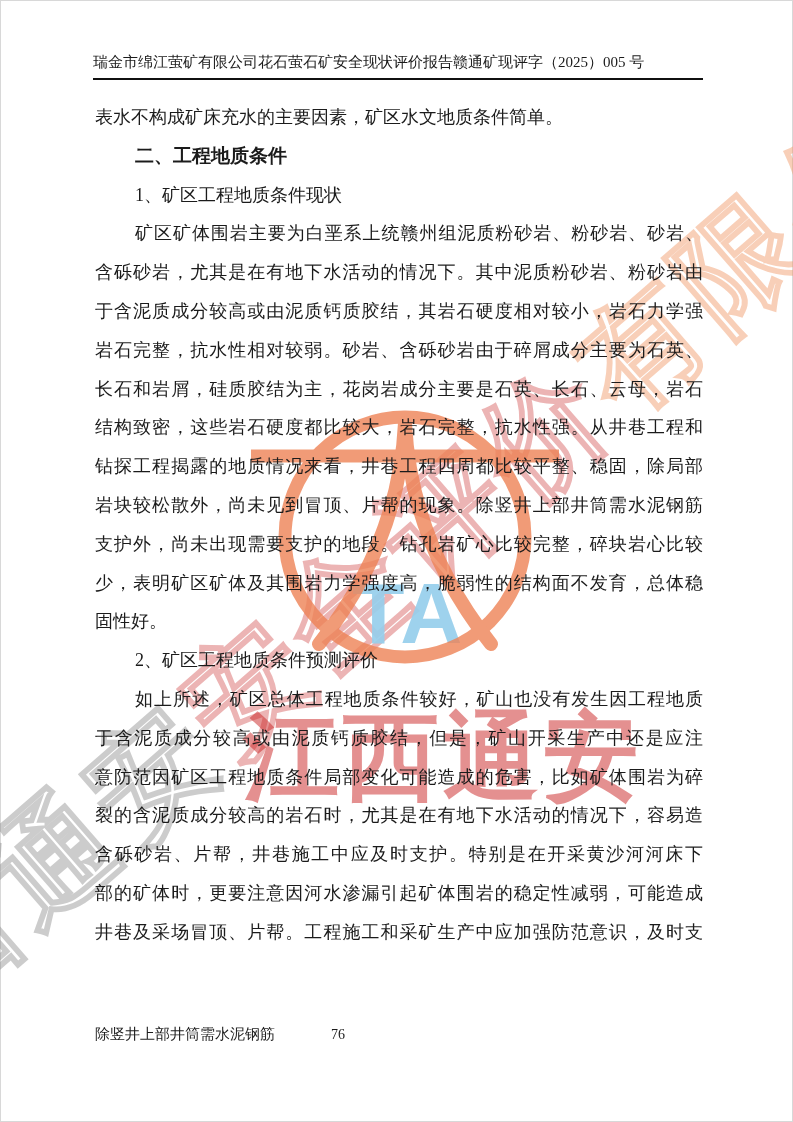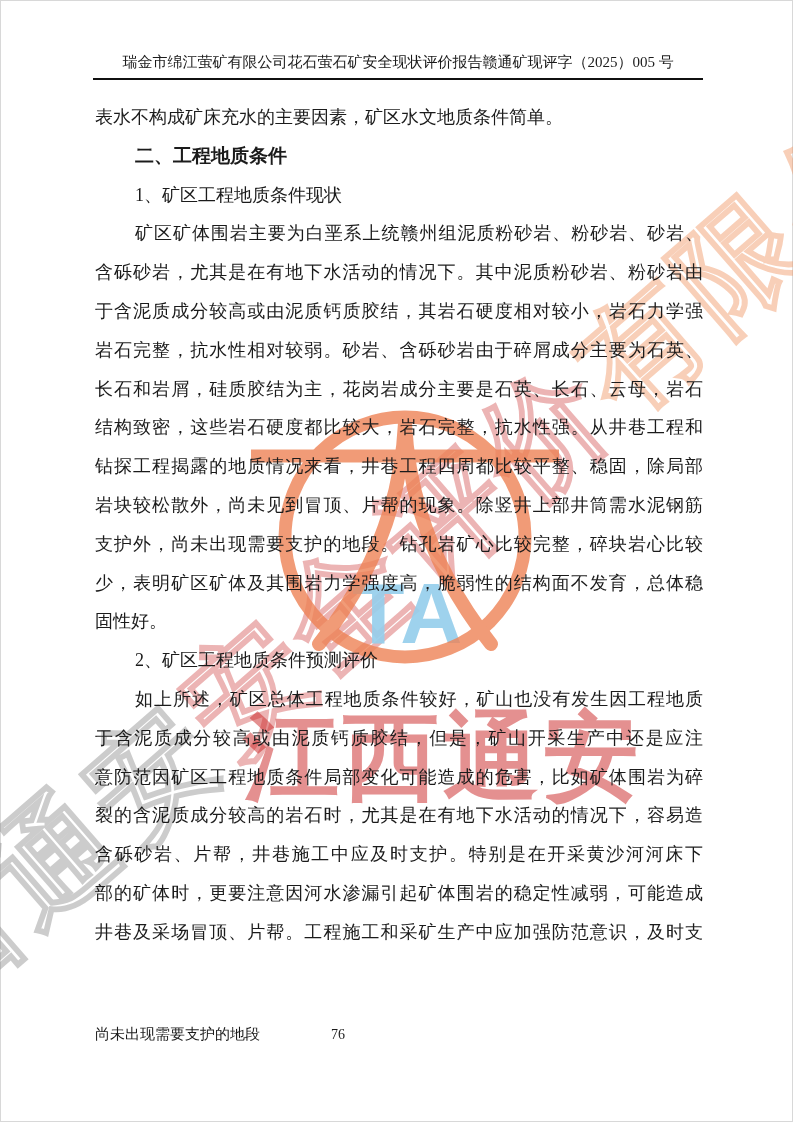--- a/index.html
+++ b/index.html
@@ -36,21 +36,21 @@
   .wm-red{
     position:absolute;left:243px;top:694px;
     font-family:"Liberation Sans","DejaVu Sans",sans-serif;
     font-weight:bold;font-size:96px;letter-spacing:4px;
     color:rgba(201,34,34,0.50);
     white-space:nowrap;
   }
   
   .header{
     position:absolute;left:93px;top:50px;width:610px;z-index:2;
-    display:flex;justify-content:center;align-items:flex-end;
+    display:flex;justify-content:flex-start;align-items:flex-end;
     font-size:15px;line-height:24px;
     border-bottom:2px solid #101010;padding-bottom:4px;
   }
   
   .body-text{position:absolute;left:95px;top:98px;width:608px;z-index:2;font-size:18px;}
   .ln{height:38.8px;line-height:38.8px;white-space:normal;}
   .ln.j{text-align:justify;text-align-last:justify;}
   .ln.i2{text-indent:40px;}
   .ln.h{font-weight:bold;font-family:"Liberation Sans","DejaVu Sans",sans-serif;font-size:19px;}
   
@@ -103,17 +103,17 @@
     <div class="ln j i2">如上所述，矿区总体工程地质条件较好，矿山也没有发生因工程地质</div>
     <div class="ln j">于含泥质成分较高或由泥质钙质胶结，但是，矿山开采生产中还是应注</div>
     <div class="ln j">意防范因矿区工程地质条件局部变化可能造成的危害，比如矿体围岩为碎</div>
     <div class="ln j">裂的含泥质成分较高的岩石时，尤其是在有地下水活动的情况下，容易造</div>
     <div class="ln j">含砾砂岩、片帮，井巷施工中应及时支护。特别是在开采黄沙河河床下</div>
     <div class="ln j">部的矿体时，更要注意因河水渗漏引起矿体围岩的稳定性减弱，可能造成</div>
     <div class="ln j">井巷及采场冒顶、片帮。工程施工和采矿生产中应加强防范意识，及时支</div>
   </div>
 
   <div class="footer">
-    <span>尚未出现需要支护的地段</span>
+    <span>除竖井上部井筒需水泥钢筋</span>
     <span class="pagenum">76</span>
   </div>
 
 </div>
 
 </body></html>

